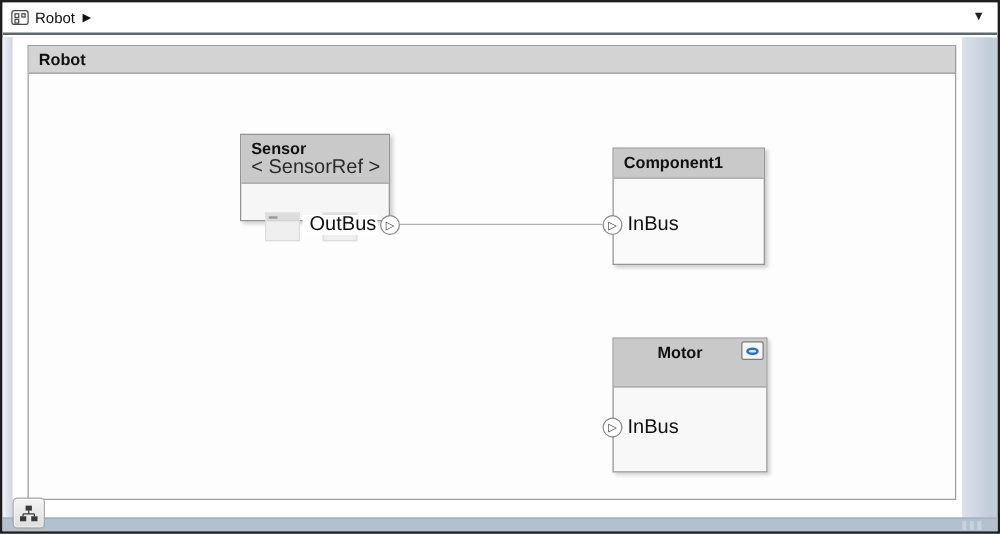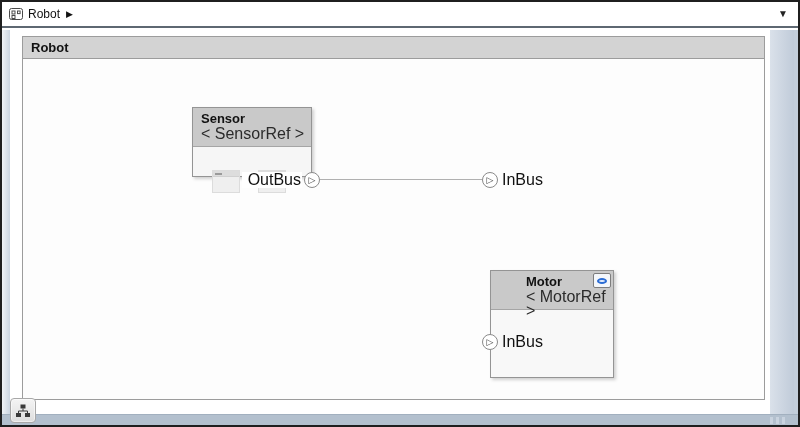--- a/index.html
+++ b/index.html
@@ -183,29 +183,33 @@
   <div class="mini mini-2">
       <div class="mini-head">
         <i></i>
       </div>
     </div>
   <span class="port-label lbl-outbus">OutBus</span>
   <div class="port-circle p-outbus">
     <span class="port-glyph">▷</span>
   </div>
 
+  <div class="component c-component1">
+    <div class="comp-header">
+      <span class="comp-name">Component1</span>
+    </div>
+  </div>
   <span class="port-label lbl-inbus1">InBus</span>
   <div class="port-circle p-inbus1">
     <span class="port-glyph">▷</span>
   </div>
 
   <div class="component c-motor">
     <div class="comp-header">
       <span class="comp-name">Motor</span>
-      <span class="comp-stereo">&lt; MotorRef &gt;</span>
       <span class="sl-badge">
           <i></i>
         </span>
     </div>
   </div>
   <span class="port-label lbl-inbus2">InBus</span>
   <div class="port-circle p-inbus2">
     <span class="port-glyph">▷</span>
   </div>
 

